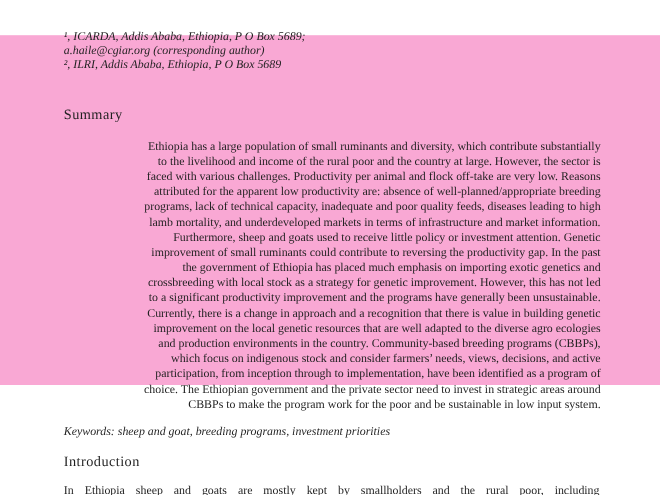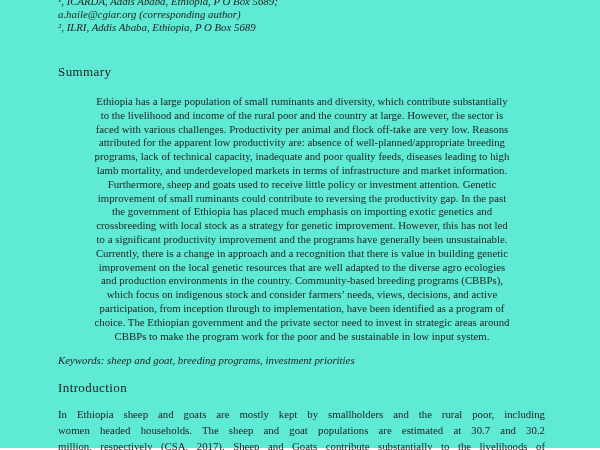--- a/index.html
+++ b/index.html
@@ -10,22 +10,23 @@
     width: 600px;
     height: 450px;
     overflow: hidden;
     background: #ffffff;
     font-family: "Liberation Serif", serif;
     color: #1f1f1f;
   }
   .page {
     position: relative;
     width: 600px;
-    height: 448px;
-    background: #5eead4;
+    height: 318px;
+    background: #f9a8d4;
+    margin-top: 32px;
   }
   .block {
     position: absolute;
     left: 58px;
     width: 488px;
   }
   .affiliations {
     top: -5px;
     font-style: italic;
     font-size: 10.8px;
@@ -38,21 +39,21 @@
     font-size: 13px;
     line-height: 15px;
     letter-spacing: 0.4px;
   }
   .summary-heading { top: 64px; }
   .introduction-heading { top: 380px; }
   .body-par {
     margin: 0;
     font-size: 10.8px;
     white-space: pre-line;
-    text-align: center;
+    text-align: right;
   }
   .summary-par {
     top: 95px;
     line-height: 13.8px;
   }
   .keywords {
     top: 354px;
     font-style: italic;
     font-size: 10.8px;
     line-height: 13.2px;

